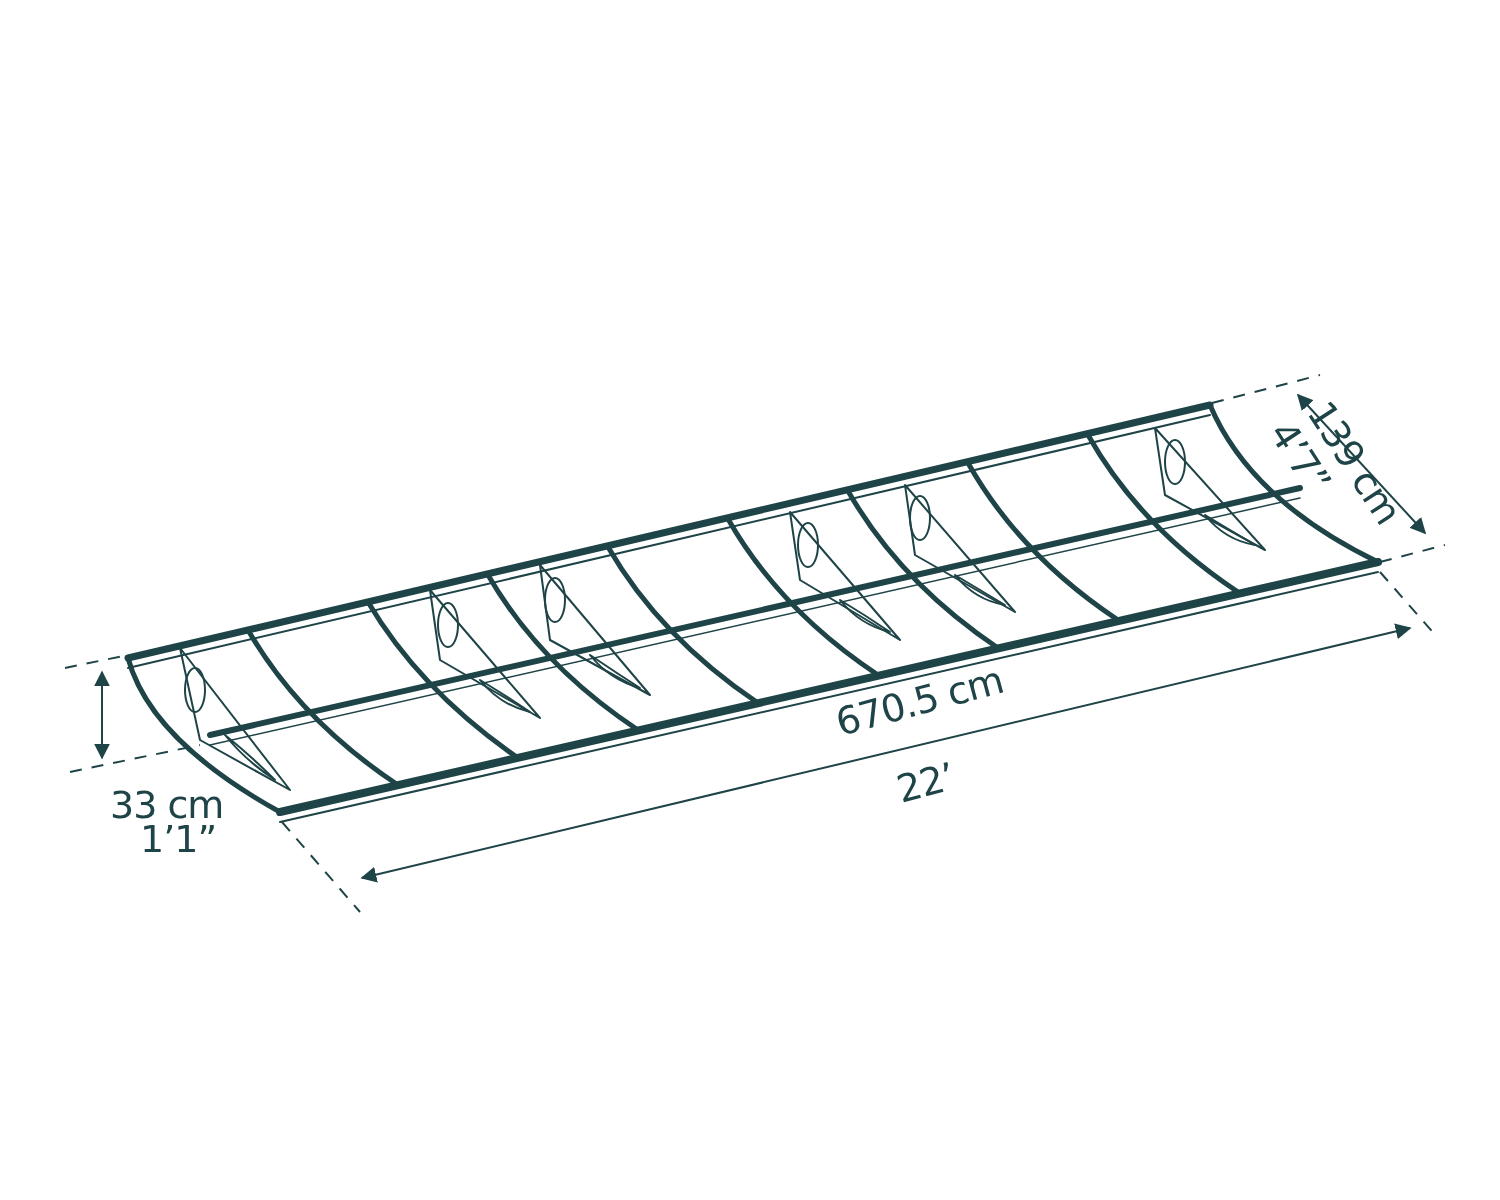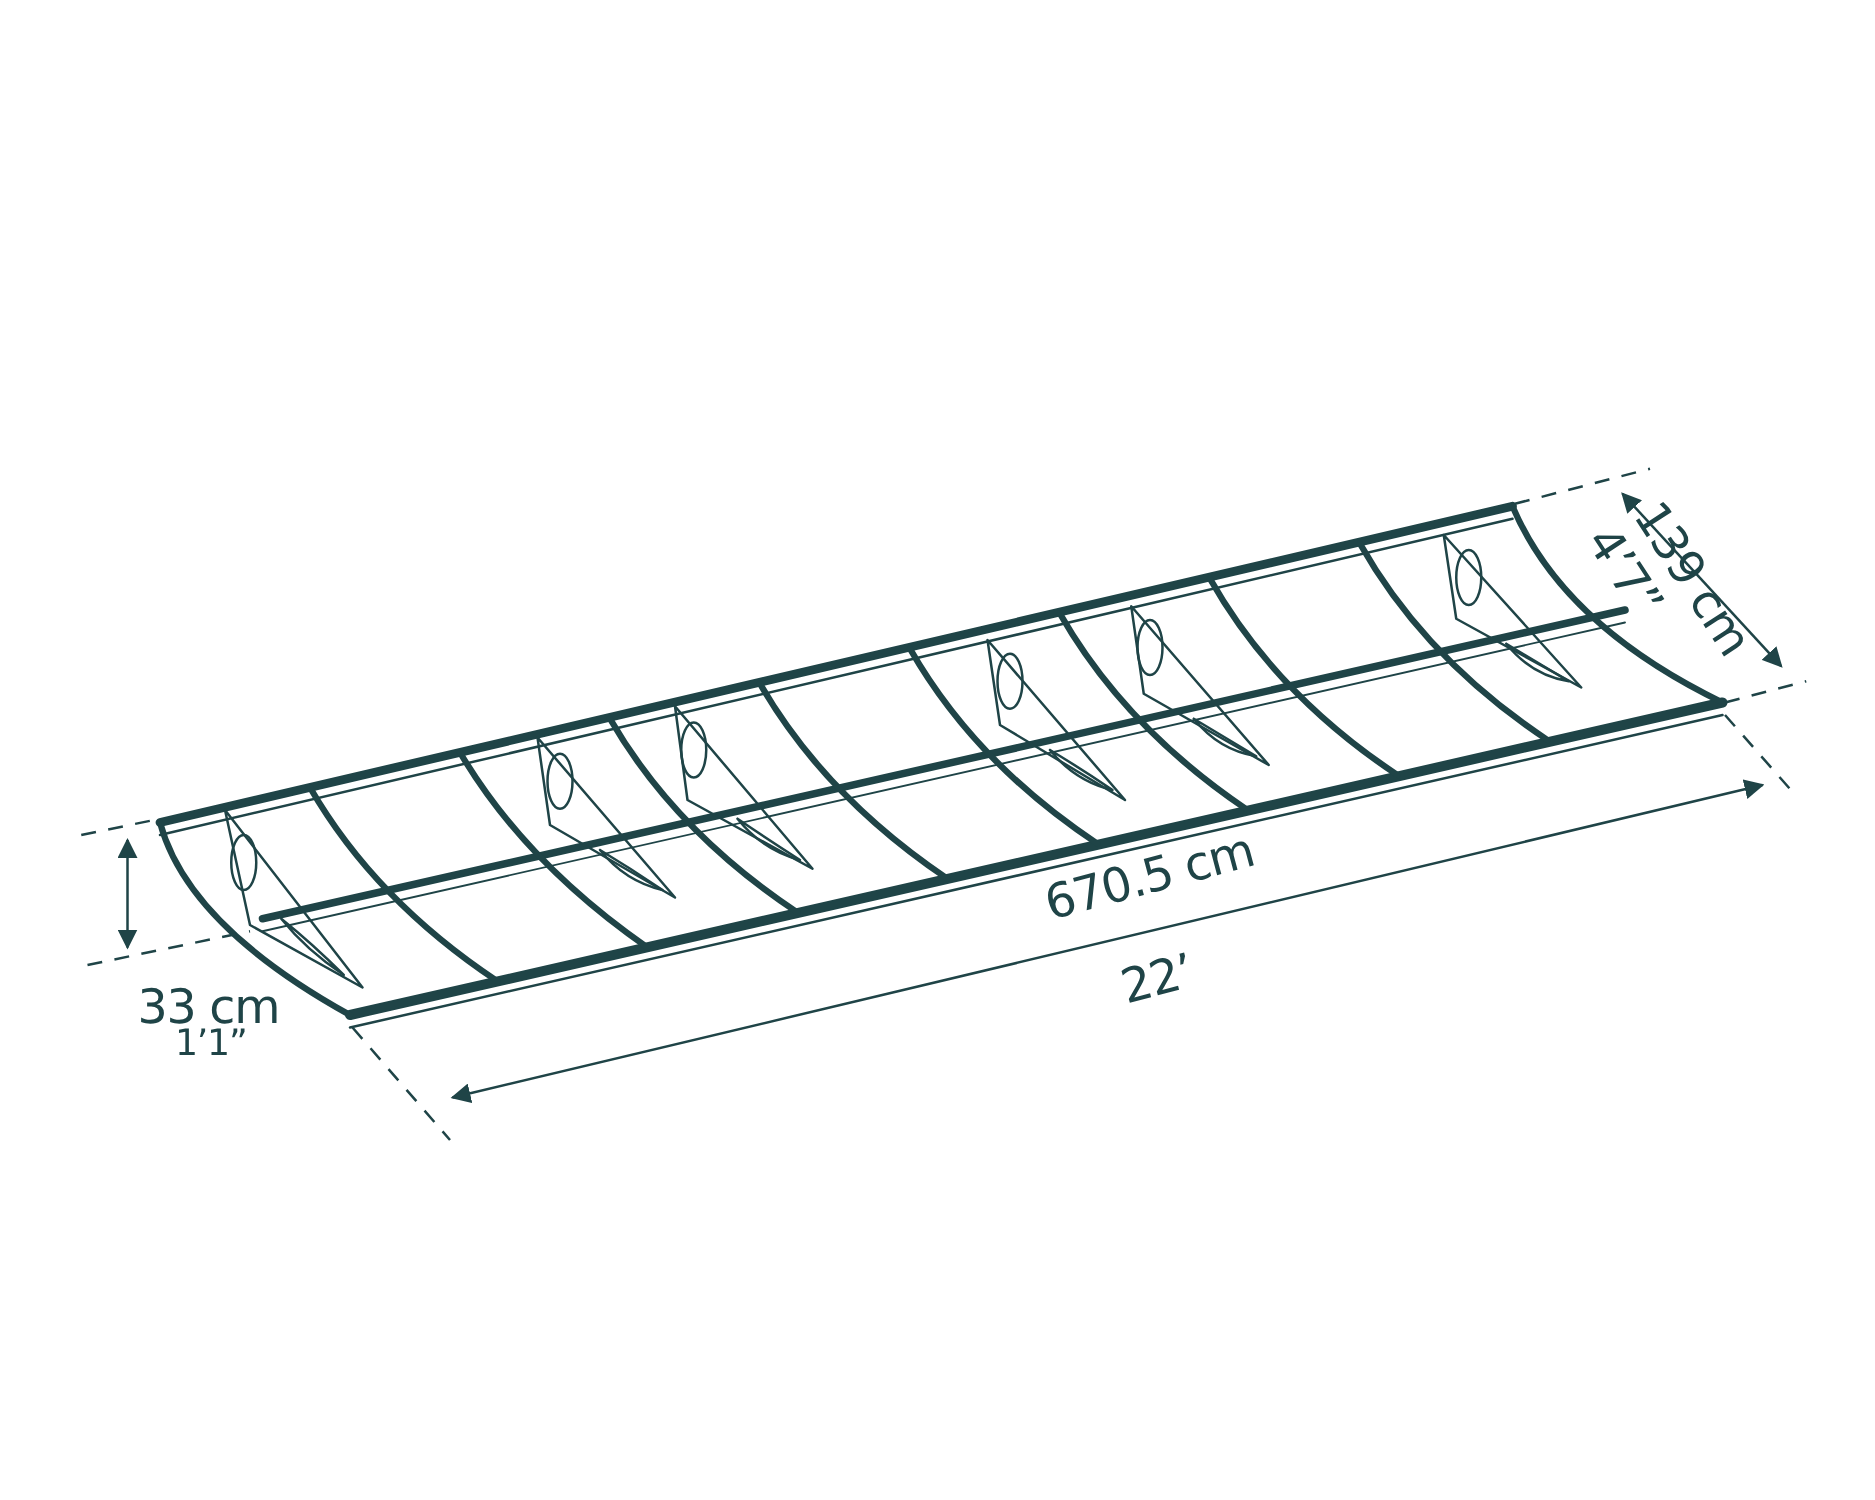--- a/index.html
+++ b/index.html
@@ -1,20 +1,20 @@
 <!DOCTYPE html>
 <html><head>
 <meta charset="utf-8">
 <style>
   html, body { margin: 0; padding: 0; background: #ffffff; }
   body { width: 1500px; height: 1200px; position: relative; overflow: hidden; font-family: "DejaVu Sans", sans-serif; }
   #canvas { position: absolute; left: 0; top: 0; width: 1500px; height: 1200px; }
   .lbl { position: absolute; color: #1f4447; font-family: "DejaVu Sans", sans-serif; white-space: nowrap; line-height: 1; letter-spacing: -1px; }
   #lbl-height-cm { left: 110px; top: 786px; font-size: 38px; }
-  #lbl-height-ft { left: 140px; top: 820px; font-size: 29px; }
+  #lbl-height-ft { left: 140px; top: 820px; font-size: 38px; }
   #lbl-length-cm { left: 832px; top: 705px; font-size: 38px; transform: rotate(-15deg); transform-origin: left top; }
   #lbl-length-ft { left: 893px; top: 772px; font-size: 38px; transform: rotate(-15deg); transform-origin: left top; }
   #lbl-depth-cm { left: 1333px; top: 395px; font-size: 38px; transform: rotate(57deg); transform-origin: left top; }
   #lbl-depth-ft { left: 1295px; top: 415px; font-size: 38px; transform: rotate(57deg); transform-origin: left top; }
 </style>
 </head>
 <body>
 
 <svg id="canvas" viewBox="0 0 1500 1200" xmlns="http://www.w3.org/2000/svg">
   <defs>

